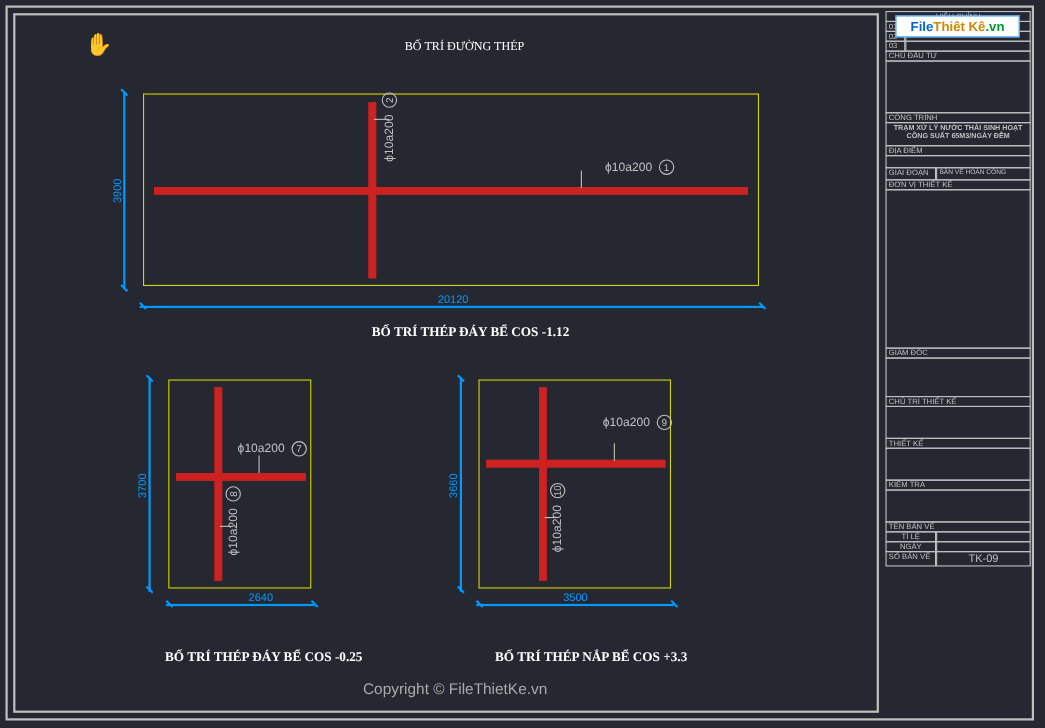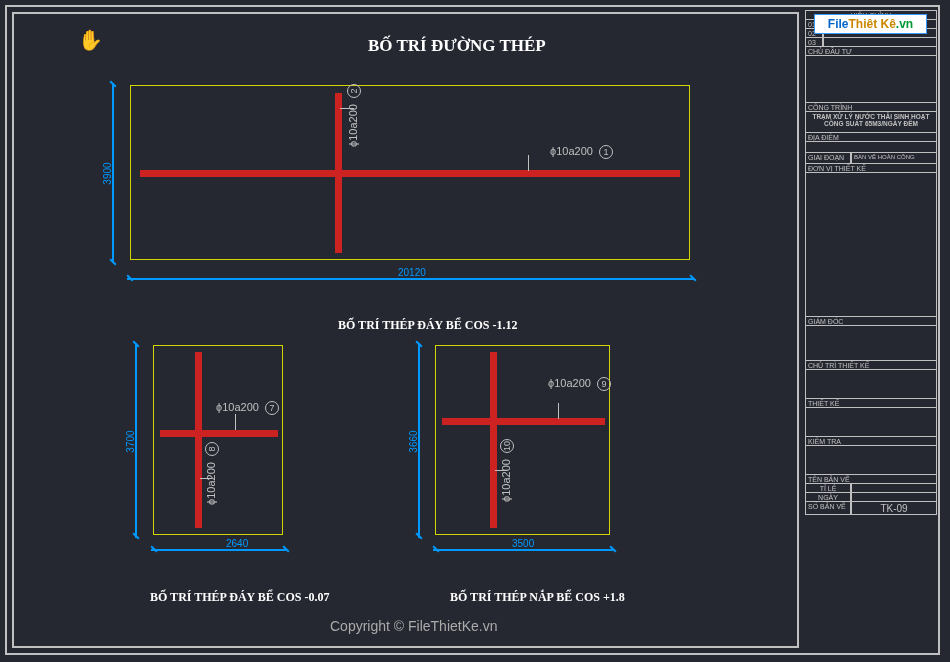--- a/index.html
+++ b/index.html
@@ -28,22 +28,22 @@
     .tb-row {
       border: 1px solid #c0c0c0;
       color: #c0c0c0;
       font-size: 7px;
       padding: 1px 2px;
       margin-bottom: -1px;
     }
     .main-title {
       position: absolute;
       color: #ffffff;
-      font-size: 17px;
-      font-weight: bold;
+      font-size: 11px;
+      font-weight: normal;
       font-family: 'Times New Roman', serif;
     }
     .sub-title {
       position: absolute;
       color: #ffffff;
       font-size: 12px;
       font-weight: bold;
       font-family: 'Times New Roman', serif;
     }
     .rect-box {
@@ -159,21 +159,21 @@
 <div class="dim-line" style="left:112px; top:83px; width:2px; height:180px;"></div>
 <div class="tick" style="left:109px; top:83px;"></div>
 <div class="tick" style="left:109px; top:261px;"></div>
 <div class="dim-text dim-text-v" style="left:96px; top:168px;">3900</div>
 
 <div class="dim-line" style="left:127px; top:278px; width:567px; height:2px;"></div>
 <div class="tick" style="left:126px; top:277px;"></div>
 <div class="tick" style="left:689px; top:277px;"></div>
 <div class="dim-text" style="left:398px; top:267px;">20120</div>
 
-<div class="sub-title" style="left:338px; top:294px;margin-top:24px;">BỐ TRÍ THÉP ĐÁY BỂ COS -1.12</div>
+<div class="sub-title" style="left:338px; top:294px;">BỐ TRÍ THÉP ĐÁY BỂ COS -1.12</div>
 
 <div class="rect-box" style="left:153px; top:345px; width:130px; height:190px;"></div>
 <div class="rebar" style="left:160px; top:430px; width:118px; height:7px;"></div>
 <div class="rebar" style="left:195px; top:352px; width:7px; height:176px;"></div>
 
 <div class="leader" style="left:235px; top:414px; width:1px; height:16px;"></div>
 <div class="rebar-label" style="left:216px; top:401px;">
   <span>ϕ10a200</span>
   <span class="circle-tag">7</span>
 </div>
@@ -186,21 +186,21 @@
 <div class="dim-line" style="left:135px; top:343px; width:2px; height:195px;"></div>
 <div class="tick" style="left:132px; top:343px;"></div>
 <div class="tick" style="left:132px; top:535px;"></div>
 <div class="dim-text dim-text-v" style="left:119px; top:436px;">3700</div>
 
 <div class="dim-line" style="left:151px; top:549px; width:135px; height:2px;"></div>
 <div class="tick" style="left:150px; top:548px;"></div>
 <div class="tick" style="left:282px; top:548px;"></div>
 <div class="dim-text" style="left:206px; top:538px;margin-left:20px;">2640</div>
 
-<div class="sub-title" style="left:150px; top:590px;">BỐ TRÍ THÉP ĐÁY BỂ COS -0.07</div>
+<div class="sub-title" style="left:150px; top:590px;">BỐ TRÍ THÉP ĐÁY BỂ COS -0.25</div>
 
 <div class="rect-box" style="left:435px; top:345px; width:175px; height:190px;"></div>
 <div class="rebar" style="left:442px; top:418px; width:163px; height:7px;"></div>
 <div class="rebar" style="left:490px; top:352px; width:7px; height:176px;"></div>
 
 <div class="leader" style="left:558px; top:403px; width:1px; height:16px;"></div>
 <div class="rebar-label" style="left:548px; top:377px;">
   <span>ϕ10a200</span>
   <span class="circle-tag">9</span>
 </div>
@@ -213,21 +213,21 @@
 <div class="dim-line" style="left:418px; top:343px; width:2px; height:195px;"></div>
 <div class="tick" style="left:415px; top:343px;"></div>
 <div class="tick" style="left:415px; top:535px;"></div>
 <div class="dim-text dim-text-v" style="left:402px; top:436px;">3660</div>
 
 <div class="dim-line" style="left:433px; top:549px; width:180px; height:2px;"></div>
 <div class="tick" style="left:432px; top:548px;"></div>
 <div class="tick" style="left:609px; top:548px;"></div>
 <div class="dim-text" style="left:512px; top:538px;">3500</div>
 
-<div class="sub-title" style="left:450px; top:590px;">BỐ TRÍ THÉP NẮP BỂ COS +1.8</div>
+<div class="sub-title" style="left:450px; top:590px;">BỐ TRÍ THÉP NẮP BỂ COS +3.3</div>
 
 <div class="title-block">
   <div class="tb-row" style="height:10px; text-align:center; margin-top:-2px;">HIỆU CHỈNH</div>
   <div style="display:flex;">
     <div class="tb-row" style="width:18px;height:10px;">01</div>
     <div class="tb-row" style="flex:1;height:10px;"></div>
   </div>
   <div style="display:flex;">
     <div class="tb-row" style="width:18px;height:10px;">02</div>
     <div class="tb-row" style="flex:1;height:10px;"></div>

